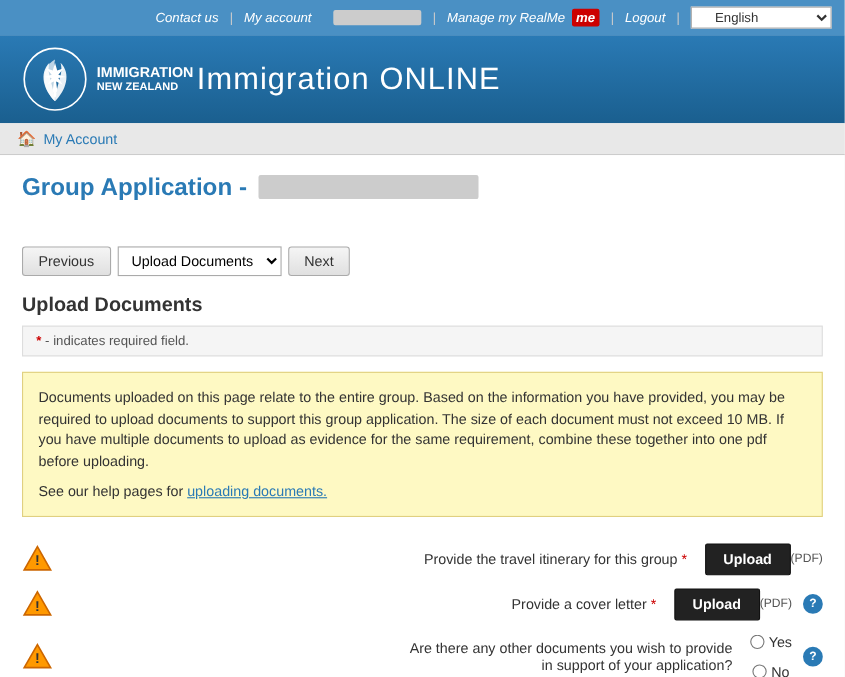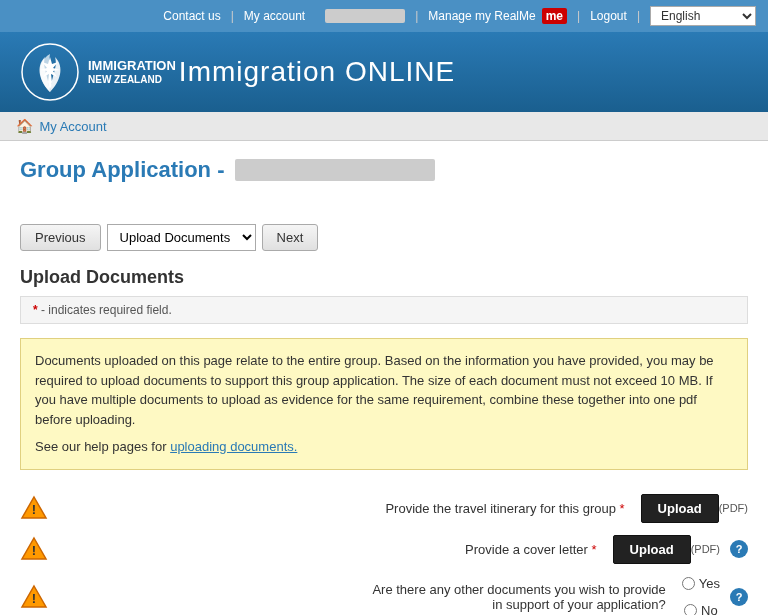--- a/index.html
+++ b/index.html
@@ -9,27 +9,27 @@
     .top-nav {
       background: #4a90c4;
       padding: 6px 12px;
       display: flex;
       justify-content: flex-end;
       align-items: center;
       font-size: 12px;
       color: #fff;
       gap: 6px;
     }
-    .top-nav a, .top-nav span { color: #fff; text-decoration: none; font-size: 12px; }
+    .top-nav a, .top-nav span { color: #fff; text-decoration: none; font-size: 12px; font-style: italic; }
     .top-nav .separator { color: #ccc; margin: 0 4px; }
     .top-nav select {
       background: #fff;
       border: 1px solid #aaa;
       font-size: 12px;
-      padding: 1px 6px;
+      padding: 1px 17px;
       color: #333;
     }
     .realme-badge {
       background: #c00;
       color: #fff;
       font-size: 10px;
       font-weight: bold;
       padding: 1px 4px;
       border-radius: 2px;
     }

